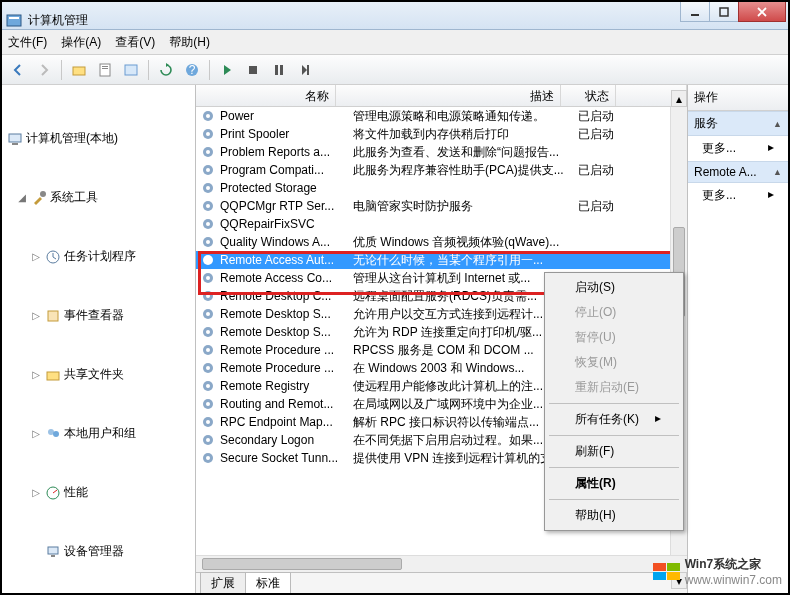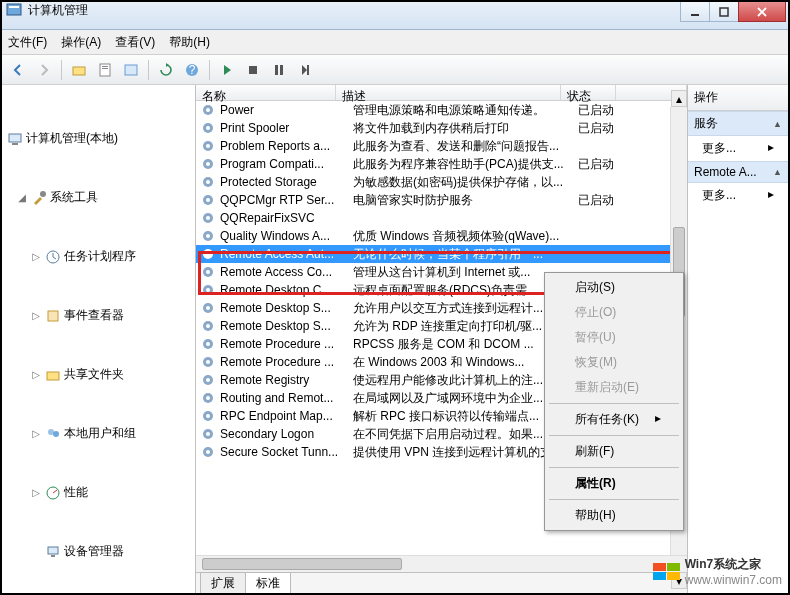--- a/index.html
+++ b/index.html
@@ -1,19 +1,19 @@
 <!DOCTYPE html>
 <html><head>
 <meta charset="utf-8">
 <style>
 * { margin: 0; padding: 0; box-sizing: border-box; font-family: "Microsoft YaHei", "SimSun", Tahoma, sans-serif; font-size: 12px; }
 body { background: #fff; width: 790px; height: 595px; position: relative; overflow: hidden; border: 2px solid #000; }
 
 
-.titlebar { height: 28px; background: linear-gradient(#e8f0f8, #d5e3f3); display: flex; align-items: flex-start; padding: 0 4px; border-bottom: 1px solid #9fb6cf; position: relative; }
+.titlebar { height: 28px; background: linear-gradient(#e8f0f8, #d5e3f3); display: flex; align-items: flex-end; padding: 0 4px; border-bottom: 1px solid #9fb6cf; position: relative; }
 .titlebar .icon-app { width: 16px; height: 16px; margin-right: 6px; }
 .titlebar .title { font-size: 12px; color: #000; }
 .winbtns { position: absolute; right: 2px; top: 0; display: flex; }
 .winbtn { width: 30px; height: 20px; background: linear-gradient(#f4f8fc,#dbe7f4); border: 1px solid #9fb6cf; border-top: none; margin-left: -1px; display: flex; align-items: center; justify-content: center; }
 .winbtn.close { width: 48px; background: linear-gradient(#e78f8f,#cf4a4a); color: #fff; border-color: #a03030; }
 .winbtn svg { width: 12px; height: 12px; }
 
 
 .menubar { height: 22px; background: #f0f0f0; display: flex; align-items: center; padding: 12px 6px; gap: 14px; border-bottom: 1px solid #d0d0d0; }
 .menubar span { cursor: default; }
@@ -32,21 +32,21 @@
 .tnode { display: flex; align-items: center; padding: 1px 2px; white-space: nowrap; cursor: default; margin-top: 40px; }
 .tnode .tw { width: 12px; text-align: center; color: #777; font-size: 10px; cursor: pointer; }
 .tnode .ic { width: 16px; height: 16px; margin: 0 3px; display: inline-flex; align-items: center; justify-content: center; }
 .tnode .lbl {}
 .tnode.sel .lbl { background: #cde8ff; padding: 0 2px; }
 .indent1 { padding-left: 14px; }
 .indent2 { padding-left: 28px; }
 
 
 .listpane { flex: 1; display: flex; flex-direction: column; border-right: 1px solid #c0c0c0; position: relative; }
-.listhead { display: flex; height: 16px; background: linear-gradient(#fdfdfd,#eceef1); border-bottom: 1px solid #d0d0d0; }
+.listhead { display: flex; height: 22px; background: linear-gradient(#fdfdfd,#eceef1); border-bottom: 1px solid #d0d0d0; text-align: right; }
 .lh { border-right: 1px solid #d8d8d8; padding: 3px 6px; cursor: default; }
 .lh.name { width: 140px; }
 .lh.desc { width: 225px; }
 .lh.stat { width: 55px; flex:0 0 auto;}
 .lh.pad { flex:1; }
 .listbody { flex: 1; overflow: hidden; position: relative; }
 .row { display: flex; align-items: center; height: 18px; padding-left: 4px; cursor: default; }
 .row .sic { width: 16px; height: 16px; margin-right: 4px; }
 .row .c-name { width: 133px; white-space: nowrap; overflow: hidden; text-overflow: ellipsis; }
 .row .c-desc { width: 225px; white-space: nowrap; overflow: hidden; text-overflow: ellipsis; padding-right: 12px; }
@@ -365,21 +365,20 @@
           <span class="c-name">Program Compati...</span>
           <span class="c-desc">此服务为程序兼容性助手(PCA)提供支...</span>
           <span class="c-stat">已启动</span>
         </div>
         <div class="row">
           <span class="sic"><svg viewBox="0 0 16 16">
               <circle cx="8" cy="8" r="5" fill="#8aa8c8"></circle>
               <circle cx="8" cy="8" r="2" fill="#fff"></circle>
             </svg></span>
           <span class="c-name">Protected Storage</span>
-          <span class="c-desc">为敏感数据(如密码)提供保护存储，以...</span>
           <span class="c-stat"></span>
         </div>
         <div class="row">
           <span class="sic"><svg viewBox="0 0 16 16">
               <circle cx="8" cy="8" r="5" fill="#8aa8c8"></circle>
               <circle cx="8" cy="8" r="2" fill="#fff"></circle>
             </svg></span>
           <span class="c-name">QQPCMgr RTP Ser...</span>
           <span class="c-desc">电脑管家实时防护服务</span>
           <span class="c-stat">已启动</span>

